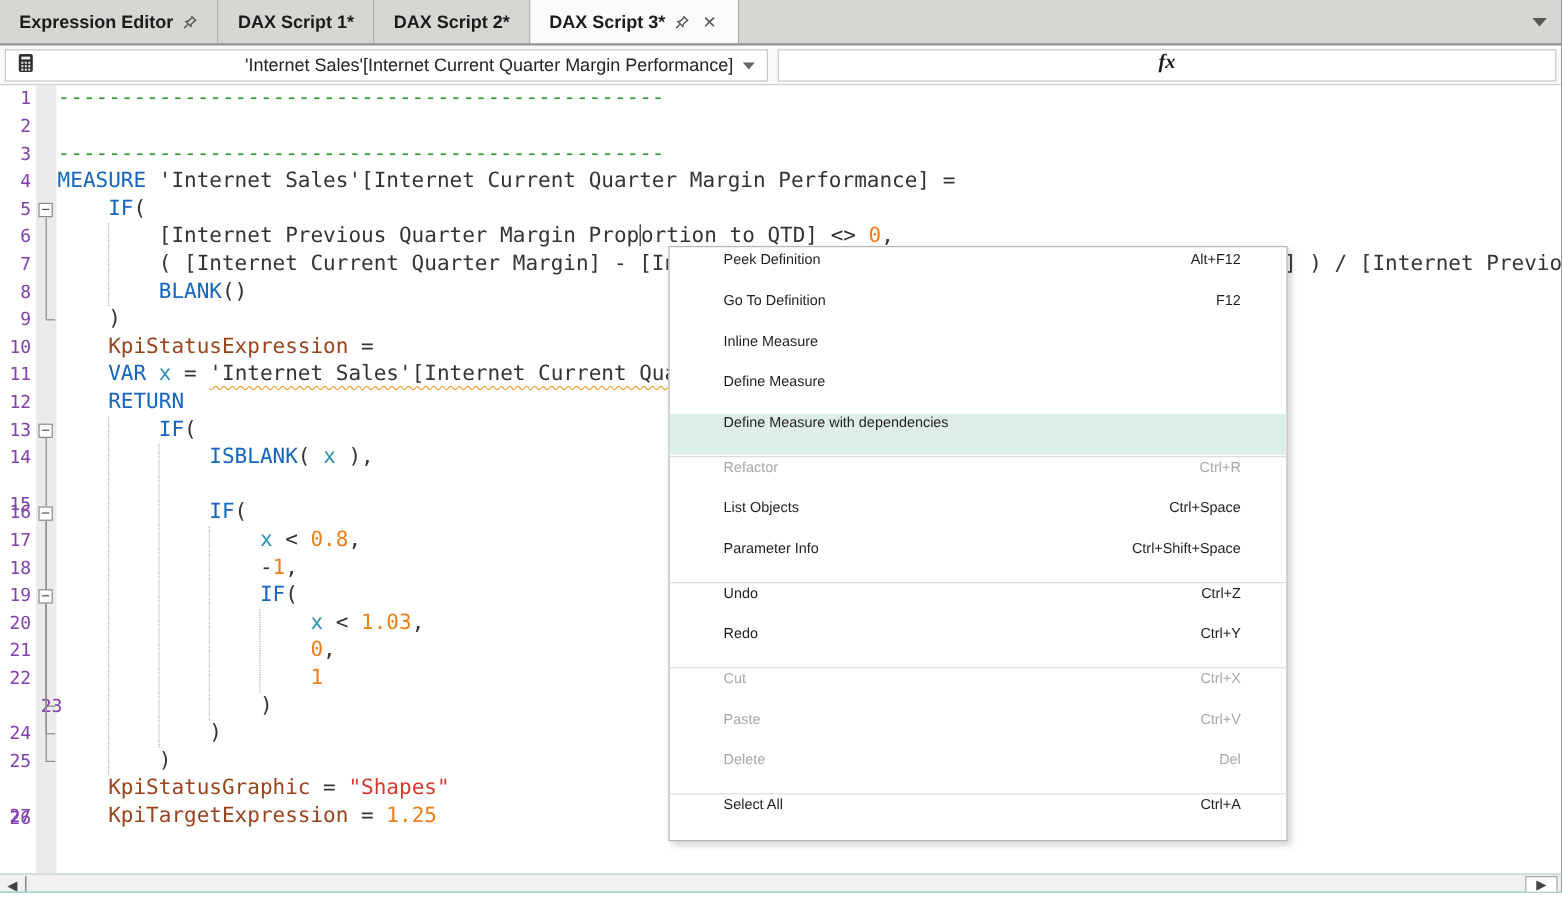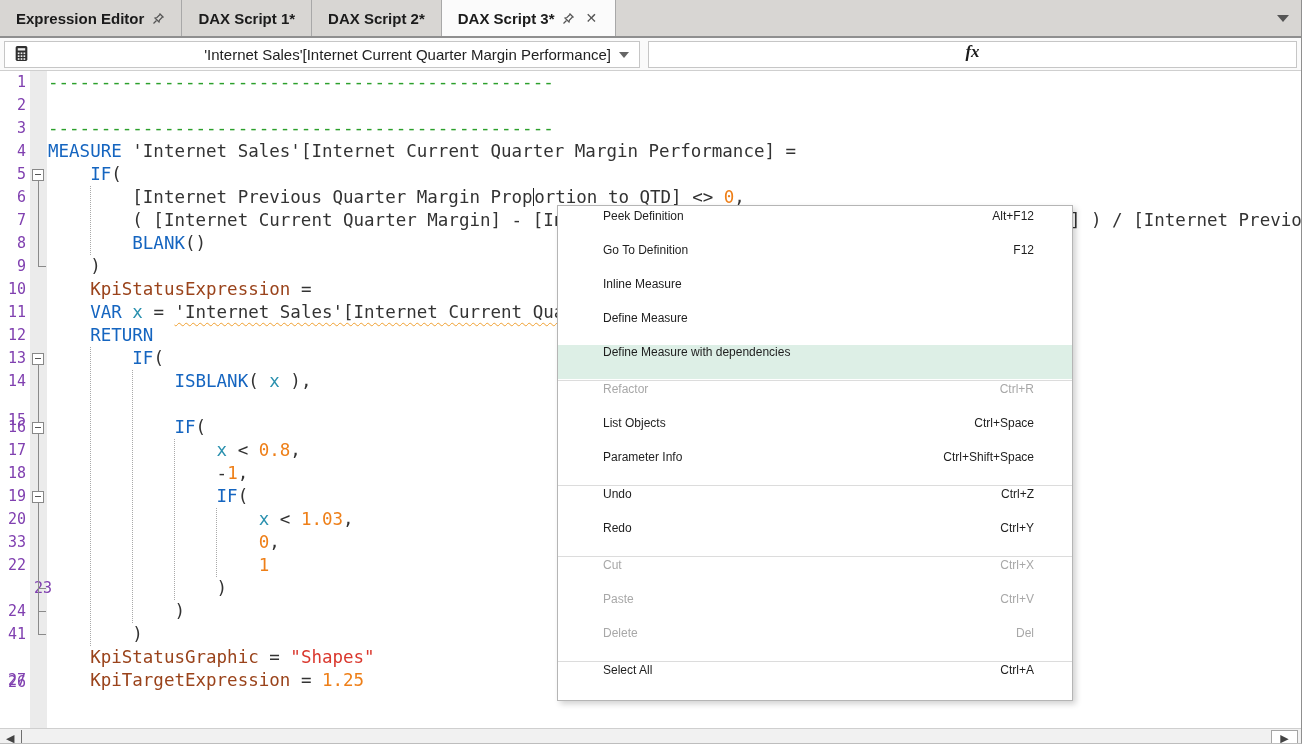--- a/index.html
+++ b/index.html
@@ -218,29 +218,29 @@
       <div class="lnum" style="top: 345px;">16</div>
       <div class="codeline" style="top: 345px;"><span class="id">            </span><span class="kw">IF</span><span class="id">(</span></div>
       <div class="lnum" style="top: 368px;">17</div>
       <div class="codeline" style="top: 368px;"><span class="id">                </span><span class="vr">x</span><span class="id"> &lt; </span><span class="nm">0.8</span><span class="id">,</span></div>
       <div class="lnum" style="top: 391px;">18</div>
       <div class="codeline" style="top: 391px;"><span class="id">                -</span><span class="nm">1</span><span class="id">,</span></div>
       <div class="lnum" style="top: 414px;">19</div>
       <div class="codeline" style="top: 414px;"><span class="id">                </span><span class="kw">IF</span><span class="id">(</span></div>
       <div class="lnum" style="top: 437px;">20</div>
       <div class="codeline" style="top: 437px;"><span class="id">                    </span><span class="vr">x</span><span class="id"> &lt; </span><span class="nm">1.03</span><span class="id">,</span></div>
-      <div class="lnum" style="top: 460px;">33</div>
+      <div class="lnum" style="top: 460px;">21</div>
       <div class="codeline" style="top: 460px;"><span class="id">                    </span><span class="nm">0</span><span class="id">,</span></div>
       <div class="lnum" style="top: 483px;">22</div>
       <div class="codeline" style="top: 483px;"><span class="id">                    </span><span class="nm">1</span></div>
       <div class="lnum" style="top: 506px; margin-left: 26px;">23</div>
       <div class="codeline" style="top: 506px;"><span class="id">                )</span></div>
       <div class="lnum" style="top: 529px;">24</div>
       <div class="codeline" style="top: 529px;"><span class="id">            )</span></div>
-      <div class="lnum" style="top: 552px;">41</div>
+      <div class="lnum" style="top: 552px;">25</div>
       <div class="codeline" style="top: 552px;"><span class="id">        )</span></div>
       <div class="lnum" style="top: 575px; margin-top: 25px;">26</div>
       <div class="codeline" style="top: 575px;"><span class="id">    </span><span class="pr">KpiStatusGraphic</span><span class="id"> = </span><span class="st">"Shapes"</span></div>
       <div class="lnum" style="top: 598px;">27</div>
       <div class="codeline" style="top: 598px;"><span class="id">    </span><span class="pr">KpiTargetExpression</span><span class="id"> = </span><span class="nm">1.25</span></div>
       <div class="guide" style="left: 90.12px; top: 115px; height: 69px;"></div>
       <div class="guide" style="left: 90.12px; top: 276px; height: 299px;"></div>
       <div class="guide" style="left: 132.24px; top: 299px; height: 253px;"></div>
       <div class="guide" style="left: 174.36px; top: 368px; height: 161px;"></div>
       <div class="guide" style="left: 216.48px; top: 437px; height: 69px;"></div>

